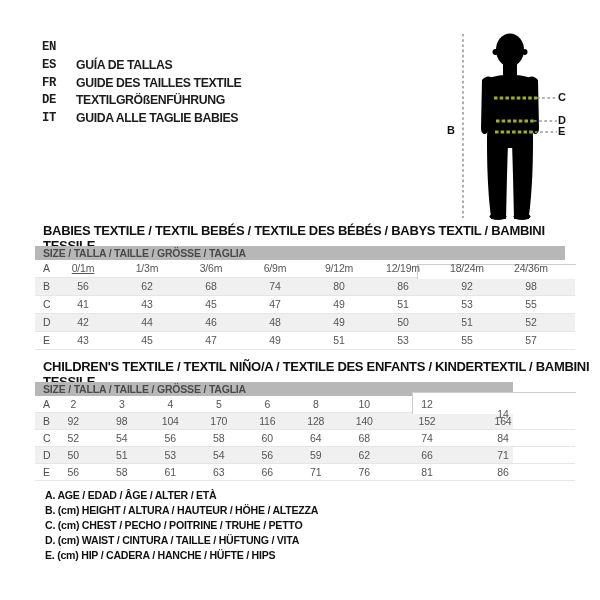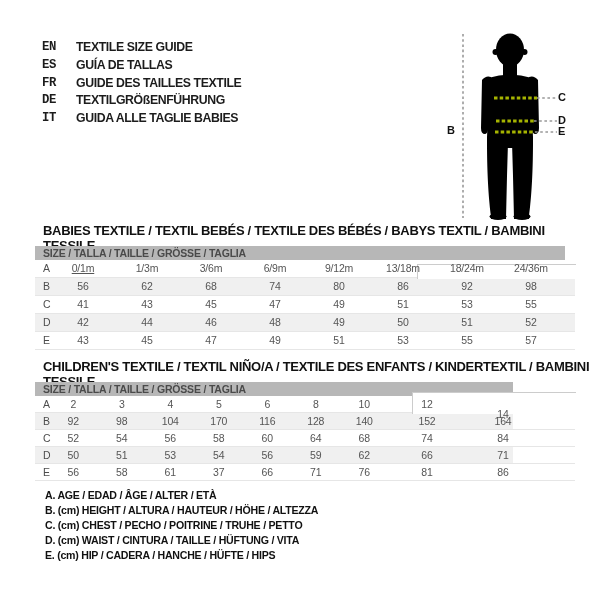--- a/index.html
+++ b/index.html
@@ -31,21 +31,20 @@
   .legend-row{height:15px;line-height:15px;font-size:10.6px;font-weight:700;letter-spacing:-0.25px;color:#111;}
 </style>
 </head>
 <body>
 
 <div class="page">
 
   <div class="langs">
     <div class="lang-row">
       <span class="lang-code">EN</span>
-      <span class="lang-label">TEXTILE SIZE GUIDE</span>
     </div>
     <div class="lang-row">
       <span class="lang-code">ES</span>
       <span class="lang-label">GUÍA DE TALLAS</span>
     </div>
     <div class="lang-row">
       <span class="lang-code">FR</span>
       <span class="lang-label">GUIDE DES TAILLES TEXTILE</span>
     </div>
     <div class="lang-row">
@@ -96,21 +95,21 @@
   <div class="sec-title" style="top:223px">BABIES TEXTILE / TEXTIL BEBÉS / TEXTILE DES BÉBÉS / BABYS TEXTIL / BAMBINI TESSILE</div>
   <div class="band" style="left:35px;top:246px;width:530px">SIZE / TALLA / TAILLE / GRÖSSE / TAGLIA</div>
   <div class="rows" id="babies-rows" style="left:35px;top:260px">
       <div class="trow" style="height: 18px; line-height: 17px; --stripe-w: 540px;">
         <div class="tcell letter" style="width: 16px;">A</div>
         <div class="tcell" style="width: 64px; text-decoration: underline;">0/1m</div>
         <div class="tcell" style="width: 64px;">1/3m</div>
         <div class="tcell" style="width: 64px;">3/6m</div>
         <div class="tcell" style="width: 64px;">6/9m</div>
         <div class="tcell" style="width: 64px;">9/12m</div>
-        <div class="tcell" style="width: 64px;">13/18m</div>
+        <div class="tcell" style="width: 64px;">12/19m</div>
         <div class="tcell" style="width: 64px;">18/24m</div>
         <div class="tcell" style="width: 64px;">24/36m</div>
       </div>
       <div class="trow striped" style="height: 18px; line-height: 17px; --stripe-w: 540px;">
         <div class="tcell letter" style="width: 16px;">B</div>
         <div class="tcell" style="width: 64px;">56</div>
         <div class="tcell" style="width: 64px;">62</div>
         <div class="tcell" style="width: 64px;">68</div>
         <div class="tcell" style="width: 64px;">74</div>
         <div class="tcell" style="width: 64px;">80</div>
@@ -203,21 +202,21 @@
         <div class="tcell" style="width: 48.5px;">59</div>
         <div class="tcell" style="width: 48.5px;">62</div>
         <div class="tcell" style="width: 77px;">66</div>
         <div class="tcell" style="width: 75px;">71</div>
       </div>
       <div class="trow" style="height: 17px; line-height: 16px; --stripe-w: 478px;">
         <div class="tcell letter" style="width: 14px;">E</div>
         <div class="tcell" style="width: 48.5px;">56</div>
         <div class="tcell" style="width: 48.5px;">58</div>
         <div class="tcell" style="width: 48.5px;">61</div>
-        <div class="tcell" style="width: 48.5px;">37</div>
+        <div class="tcell" style="width: 48.5px;">63</div>
         <div class="tcell" style="width: 48.5px;">66</div>
         <div class="tcell" style="width: 48.5px;">71</div>
         <div class="tcell" style="width: 48.5px;">76</div>
         <div class="tcell" style="width: 77px;">81</div>
         <div class="tcell" style="width: 75px;">86</div>
       </div>
     </div>
   <div class="hibox" style="left:412px;top:392px;width:163px;height:21px"></div>
 
   <div class="legend">

